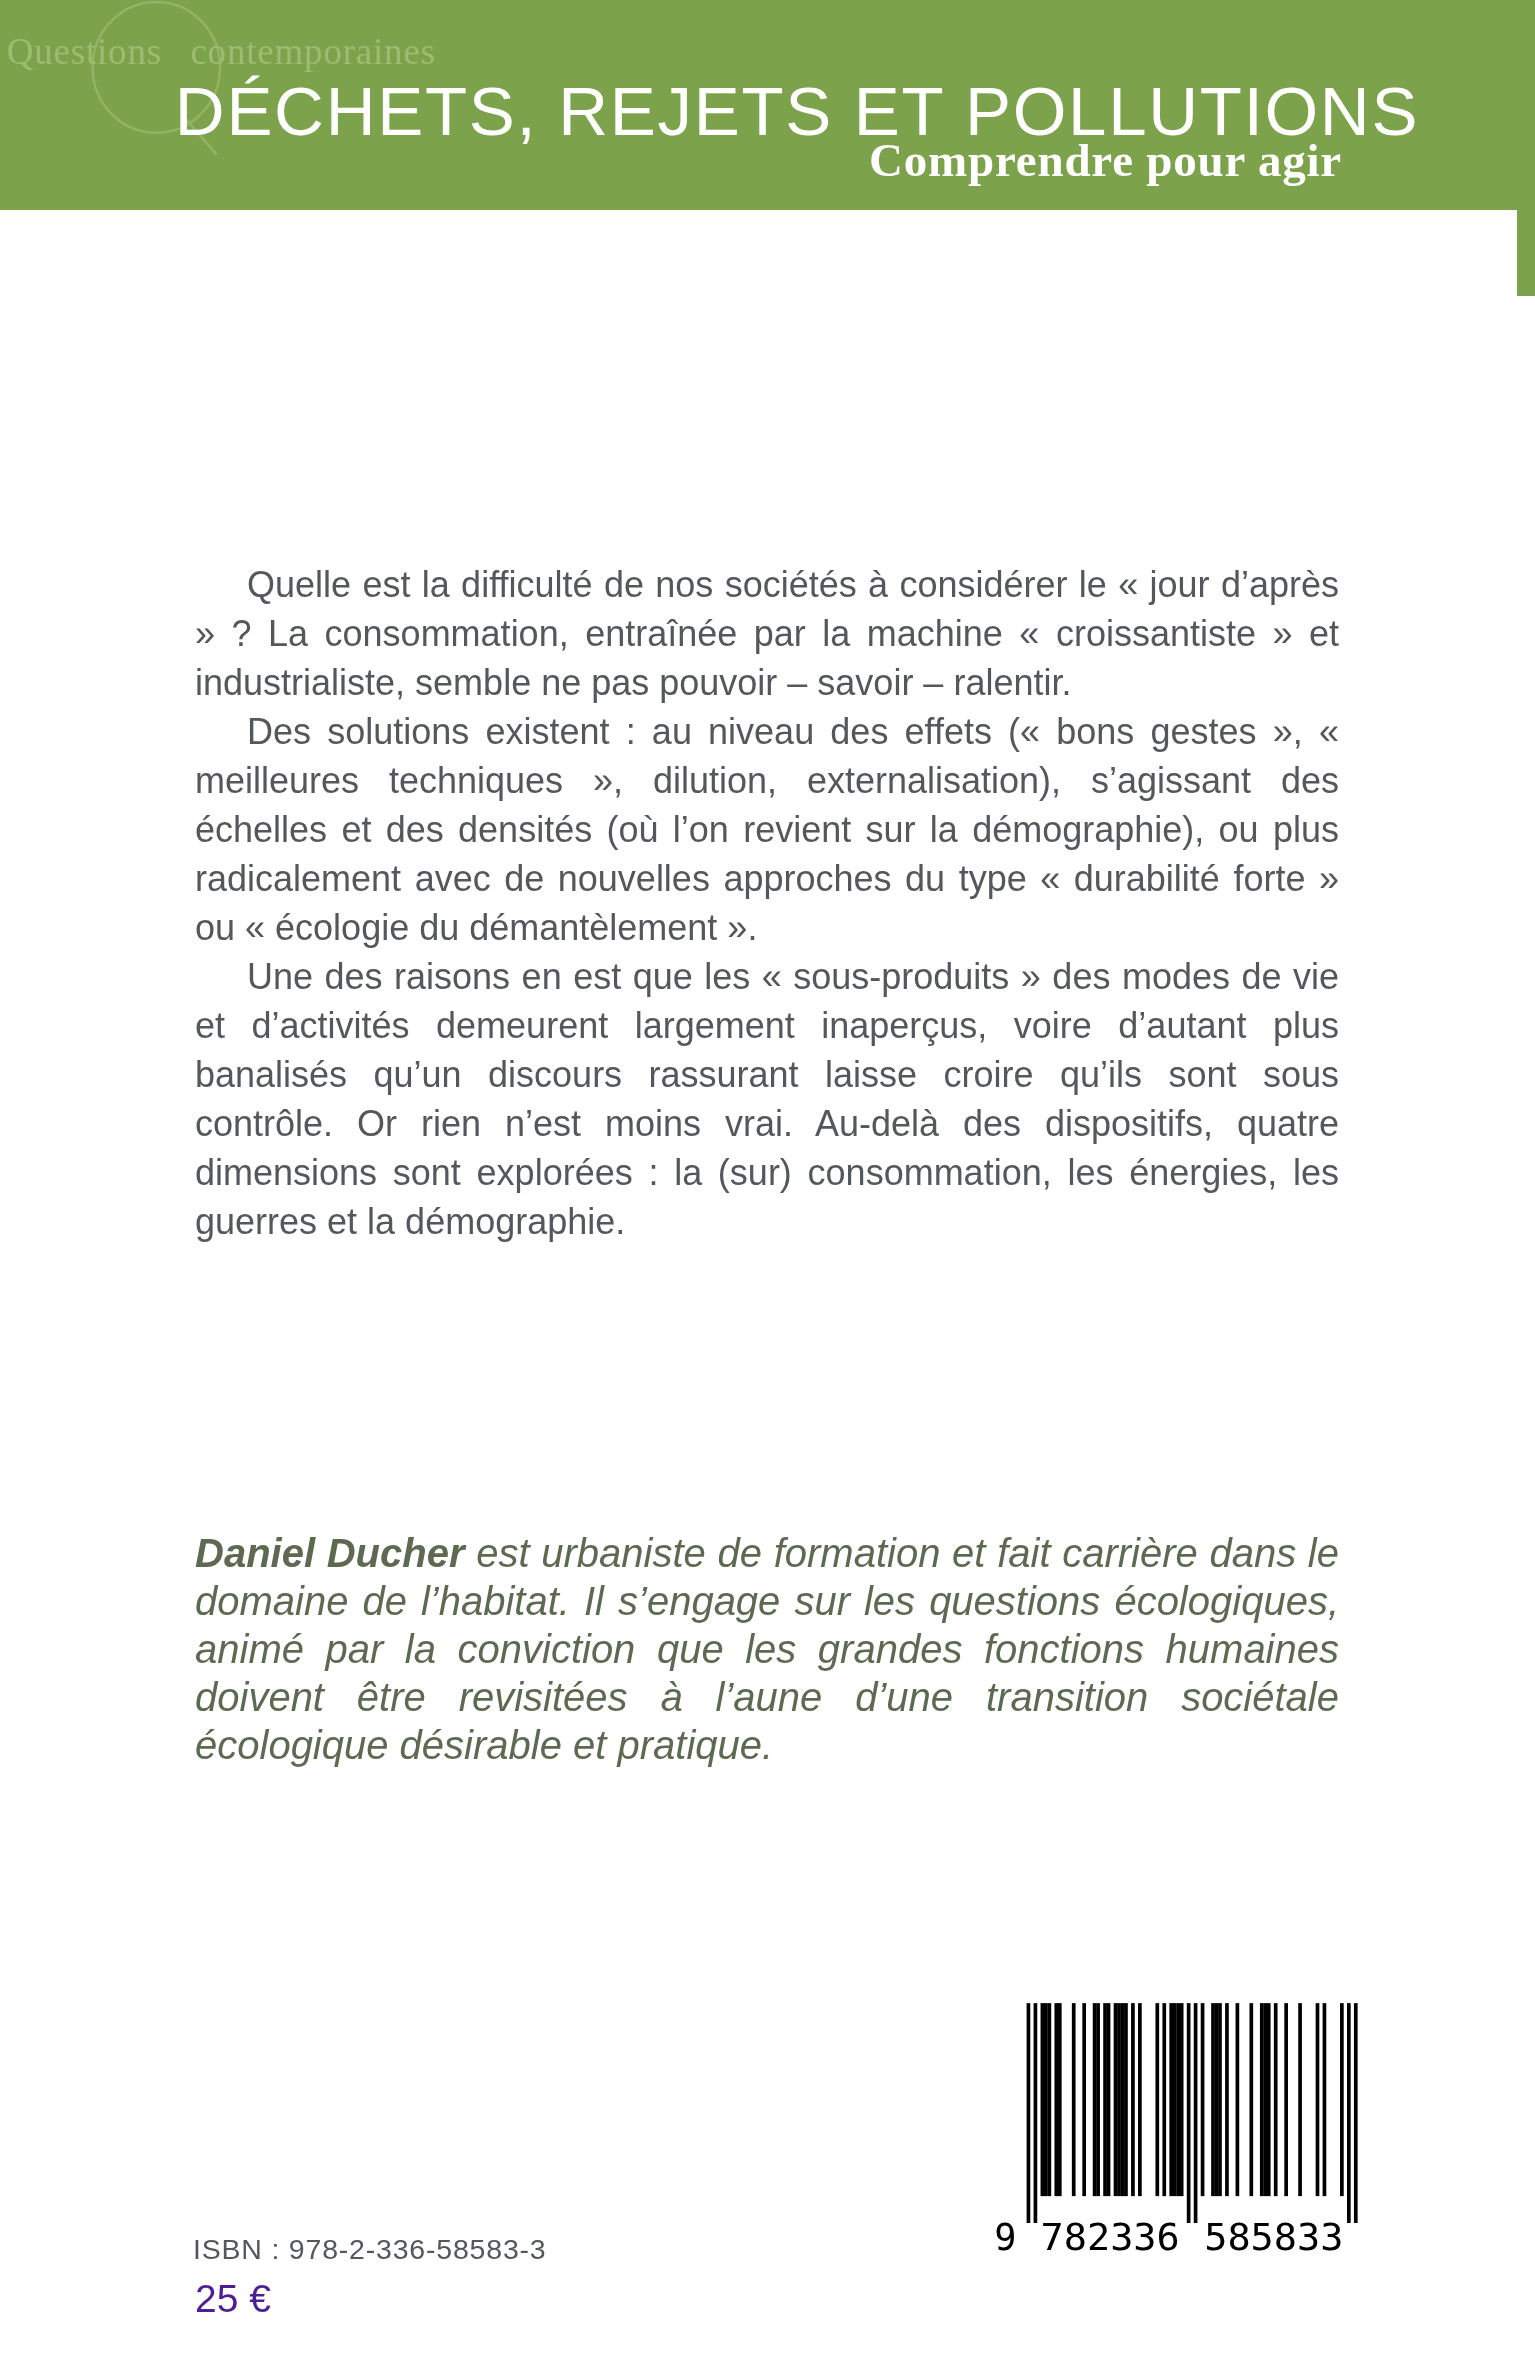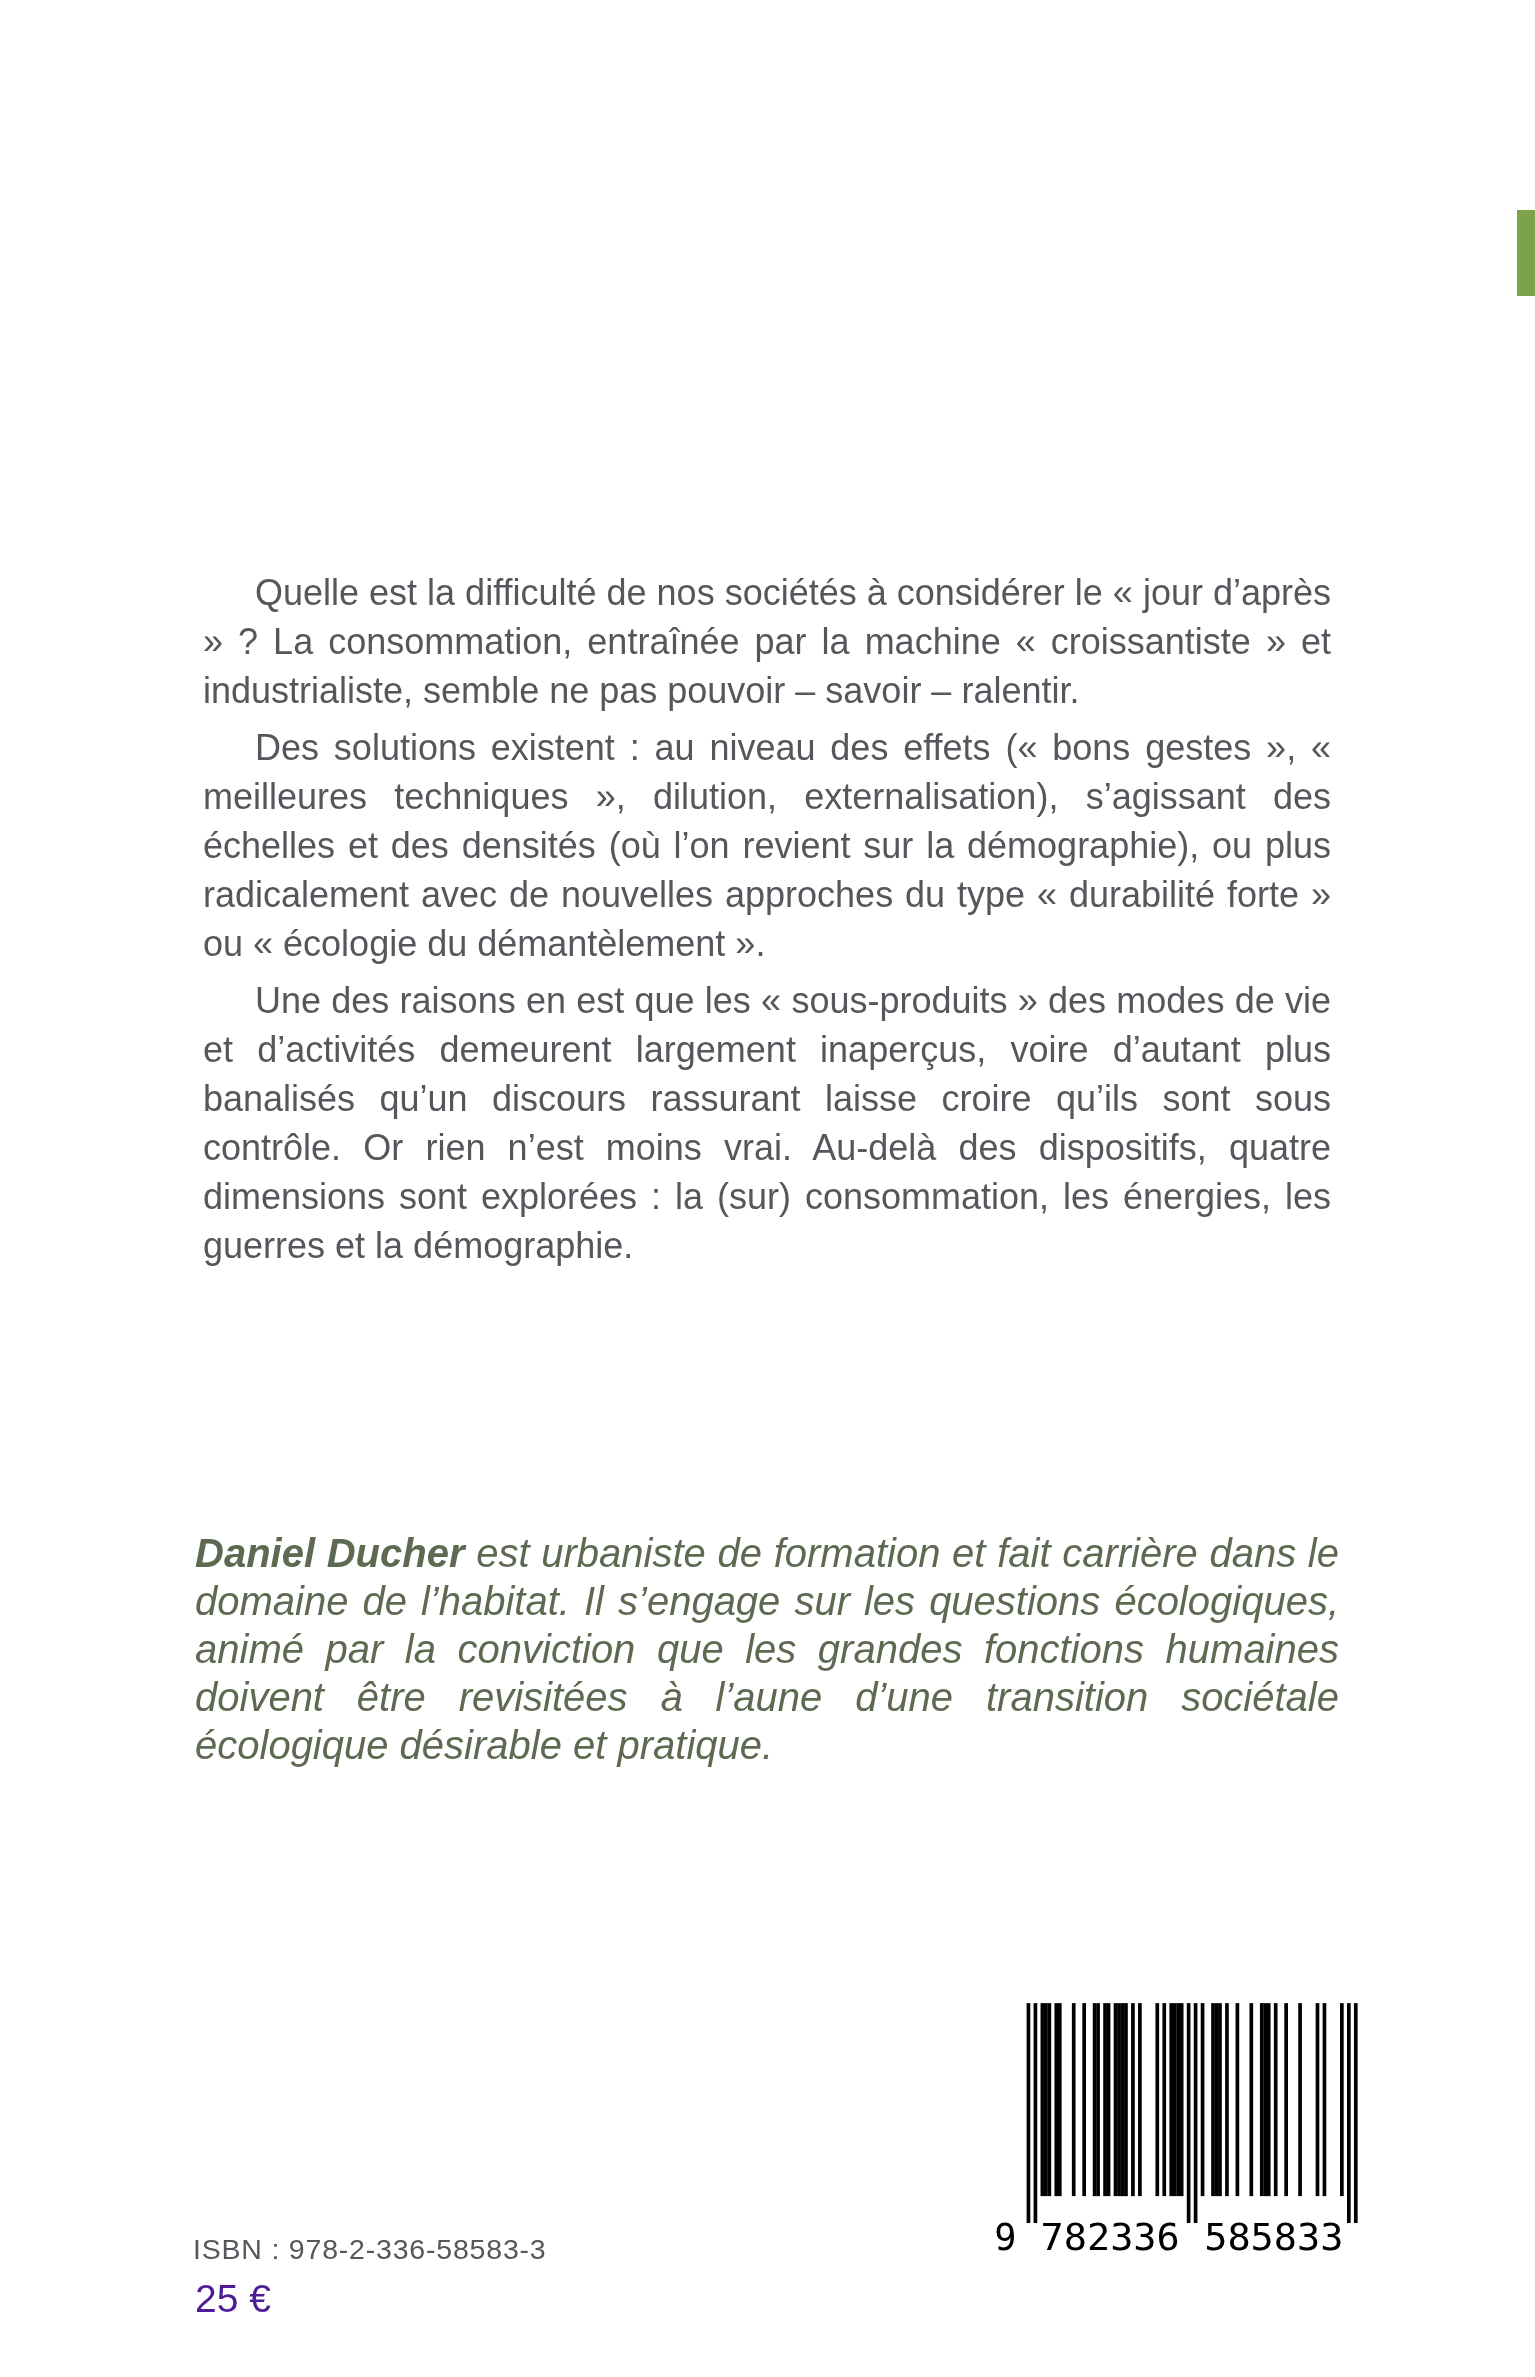--- a/index.html
+++ b/index.html
@@ -39,21 +39,21 @@
   .side-tab{
     position:absolute;top:210px;right:0;width:18.5px;height:86px;
     background:#7CA24B;
   }
   
   .synopsis{
     position:absolute;left:195px;top:560px;width:1144px;
     color:#54575B;font-size:36px;line-height:49px;
     text-align:justify;
   }
-  .synopsis p{margin:8px;text-indent:52px;}
+  .synopsis p{margin:0;text-indent:52px;}
   
   .bio{
     position:absolute;left:195px;top:1489px;width:1144px;
     color:#5E6951;font-size:40px;line-height:48px;
     font-style:italic;text-align:justify;
   }
   .bio .author{font-weight:bold;}
   
   .isbn{
     position:absolute;left:193px;top:2233px;
@@ -66,20 +66,31 @@
   .barcode{
     position:absolute;left:988px;top:2003px;
     width:386px;height:252px;background:#ffffff;
   }
 </style>
 </head>
 <body>
 
 <div class="page">
 
+  <div class="banner">
+    <svg class="q-monogram" width="218" height="185" viewBox="0 0 260 220">
+      <ellipse cx="128" cy="92" rx="76" ry="78" fill="none" stroke="#93B465" stroke-width="3"></ellipse>
+      <line x1="160" y1="150" x2="200" y2="196" stroke="#93B465" stroke-width="3"></line>
+    </svg>
+    <div class="collection">
+      <span>Questions</span><span class="word2">contemporaines</span>
+    </div>
+    <div class="book-title">DÉCHETS, REJETS ET POLLUTIONS</div>
+    <div class="book-subtitle">Comprendre pour agir</div>
+  </div>
   <div class="side-tab"></div>
 
   <div class="synopsis">
     <p>Quelle est la difficulté de nos sociétés à considérer le « jour d’après » ? La consommation, entraînée par la machine « croissantiste » et industrialiste, semble ne pas pouvoir –  savoir – ralentir.</p>
     <p>Des solutions existent : au niveau des effets (« bons gestes », « meilleures techniques », dilution, externalisation), s’agissant des échelles et des densités (où l’on revient sur la démographie), ou plus radicalement avec de nouvelles approches du type « durabilité forte » ou « écologie du démantèlement ».</p>
     <p>Une des raisons en est que les « sous-produits » des modes de vie et d’activités demeurent largement inaperçus, voire d’autant plus banalisés qu’un discours rassurant laisse croire qu’ils sont sous contrôle. Or rien n’est moins vrai. Au-delà des dispositifs, quatre dimensions sont explorées : la (sur) consommation, les énergies, les guerres et la démographie.</p>
   </div>
 
   <p class="bio"><span class="author">Daniel Ducher</span><span> est urbaniste de formation et fait carrière dans le domaine de l’habitat. Il s’engage sur les questions écologiques, animé par la conviction que les grandes fonctions humaines doivent être revisitées à l’aune d’une transition sociétale écologique désirable et pratique.</span></p>
 

